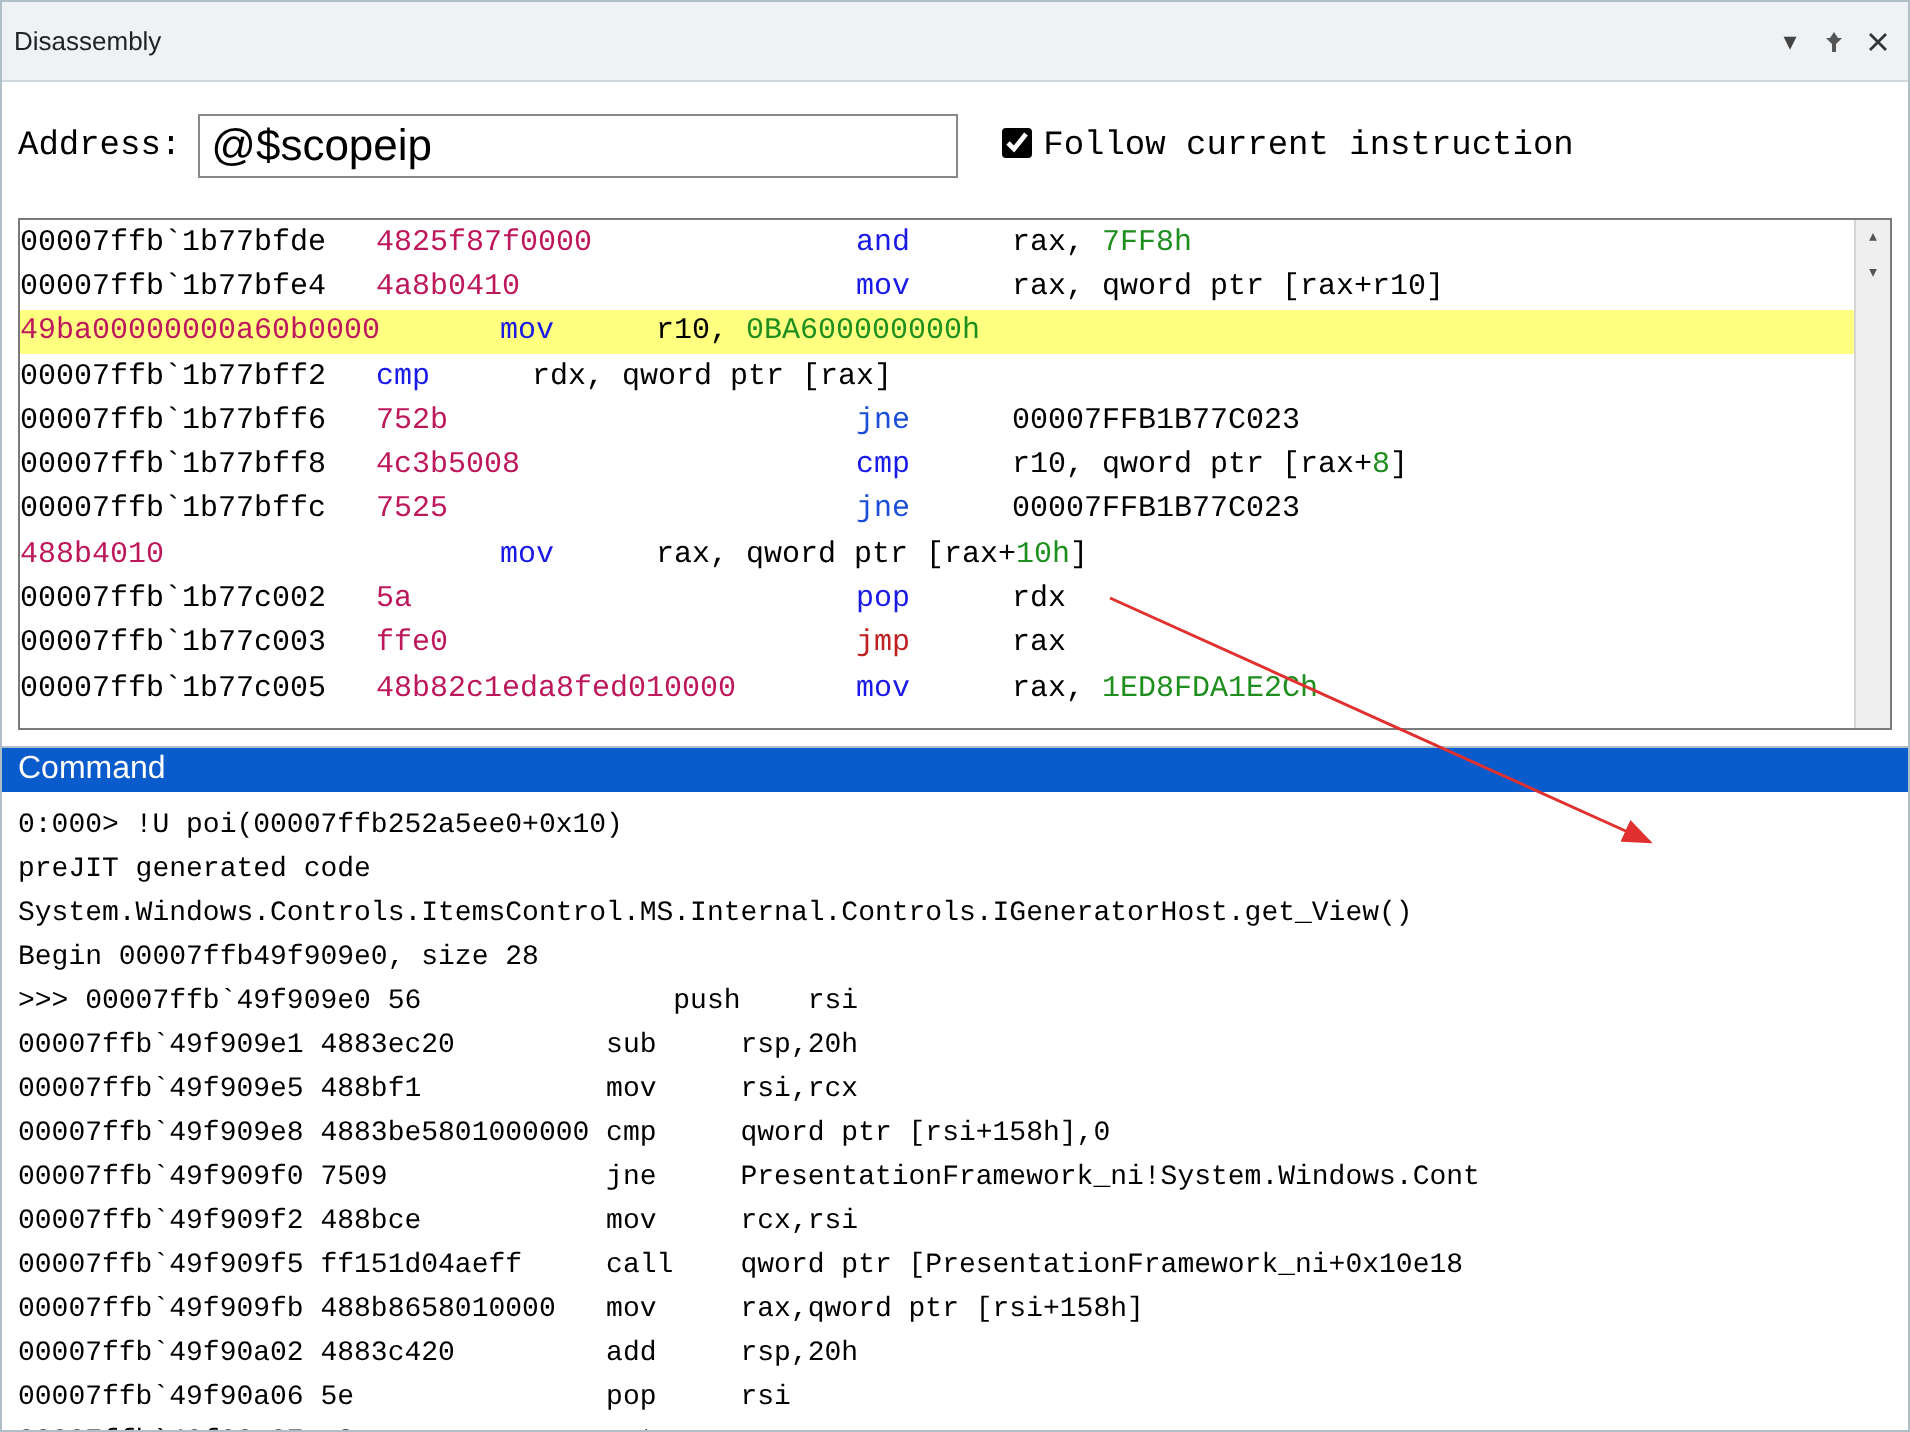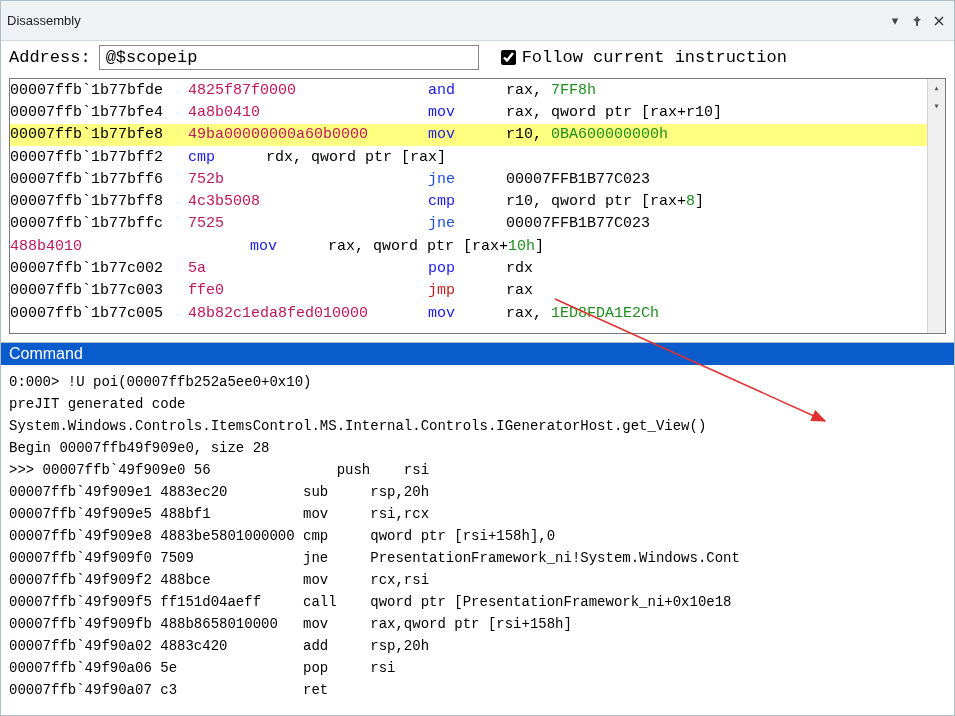--- a/index.html
+++ b/index.html
@@ -29,36 +29,36 @@
   }
   .titlebar .title { flex: 1 1 auto; }
   .titlebar .winctl {
     width: 18px; height: 18px;
     display: inline-flex; align-items: center; justify-content: center;
     color: #444; margin-left: 4px; cursor: pointer;
   }
   .addressbar {
     display: flex;
     align-items: center;
-    padding: 4px 8px;
+    padding: 16px 8px;
     gap: 8px;
     font-size: 17px;
   }
   .addressbar .lbl { color: #000; }
   .addressbar input {
-    font-family: Liberation Mono, monospace;
-    font-size: 17px;
+    font-family: Liberation Sans, sans-serif;
+    font-size: 22px;
     padding: 2px 6px;
     border: 1px solid #888;
     width: 380px;
     background: #fff;
   }
   .addressbar .follow {
     margin-left: 14px;
-    display: flex; align-items: center; gap: 6px;
+    display: flex; align-items: flex-start; gap: 6px;
     font-size: 17px;
   }
   .addressbar input[type=checkbox] {
     width: 15px; height: 15px;
     accent-color: #000;
   }
   .disasm {
     position: relative;
     margin: 4px 8px 8px 8px;
     border: 1px solid #7a7a7a;
@@ -146,21 +146,21 @@
     <label class="follow">
       <input type="checkbox" checked="" style="">
       <span>Follow current instruction</span>
     </label>
   </div>
 
   <div class="disasm">
     <div class="rows" id="disasm-rows">
         <div class="drow"><span class="addr">00007ffb`1b77bfde</span> <span class="bytes">4825f87f0000</span> <span class="mnem c-blue">and</span><span class="ops"><span>rax, </span><span class="c-green">7FF8h</span></span></div>
         <div class="drow"><span class="addr">00007ffb`1b77bfe4</span> <span class="bytes">4a8b0410</span> <span class="mnem c-blue">mov</span><span class="ops"><span>rax, qword ptr [rax+r10]</span></span></div>
-        <div class="drow hl"><span class="addr">00007ffb`1b77bfe8</span> <span class="bytes">49ba00000000a60b0000</span> <span class="mnem c-blue">mov</span><span class="ops"><span>r10, </span><span class="c-green">0BA600000000h</span></span></div>
+        <div class="drow hl"> <span class="bytes">49ba00000000a60b0000</span> <span class="mnem c-blue">mov</span><span class="ops"><span>r10, </span><span class="c-green">0BA600000000h</span></span></div>
         <div class="drow"><span class="addr">00007ffb`1b77bff2</span>  <span class="mnem c-blue">cmp</span><span class="ops"><span>rdx, qword ptr [rax]</span></span></div>
         <div class="drow"><span class="addr">00007ffb`1b77bff6</span> <span class="bytes">752b</span> <span class="mnem c-orange">jne</span><span class="ops"><span>00007FFB1B77C023</span></span></div>
         <div class="drow"><span class="addr">00007ffb`1b77bff8</span> <span class="bytes">4c3b5008</span> <span class="mnem c-blue">cmp</span><span class="ops"><span>r10, qword ptr [rax+</span><span class="c-green">8</span><span>]</span></span></div>
         <div class="drow"><span class="addr">00007ffb`1b77bffc</span> <span class="bytes">7525</span> <span class="mnem c-orange">jne</span><span class="ops"><span>00007FFB1B77C023</span></span></div>
         <div class="drow"> <span class="bytes">488b4010</span> <span class="mnem c-blue">mov</span><span class="ops"><span>rax, qword ptr [rax+</span><span class="c-green">10h</span><span>]</span></span></div>
         <div class="drow"><span class="addr">00007ffb`1b77c002</span> <span class="bytes">5a</span> <span class="mnem c-blue">pop</span><span class="ops"><span>rdx</span></span></div>
         <div class="drow"><span class="addr">00007ffb`1b77c003</span> <span class="bytes">ffe0</span> <span class="mnem c-red">jmp</span><span class="ops"><span>rax</span></span></div>
         <div class="drow"><span class="addr">00007ffb`1b77c005</span> <span class="bytes">48b82c1eda8fed010000</span> <span class="mnem c-blue">mov</span><span class="ops"><span>rax, </span><span class="c-green">1ED8FDA1E2Ch</span></span></div>
       </div>
     <div class="scrollbar">

